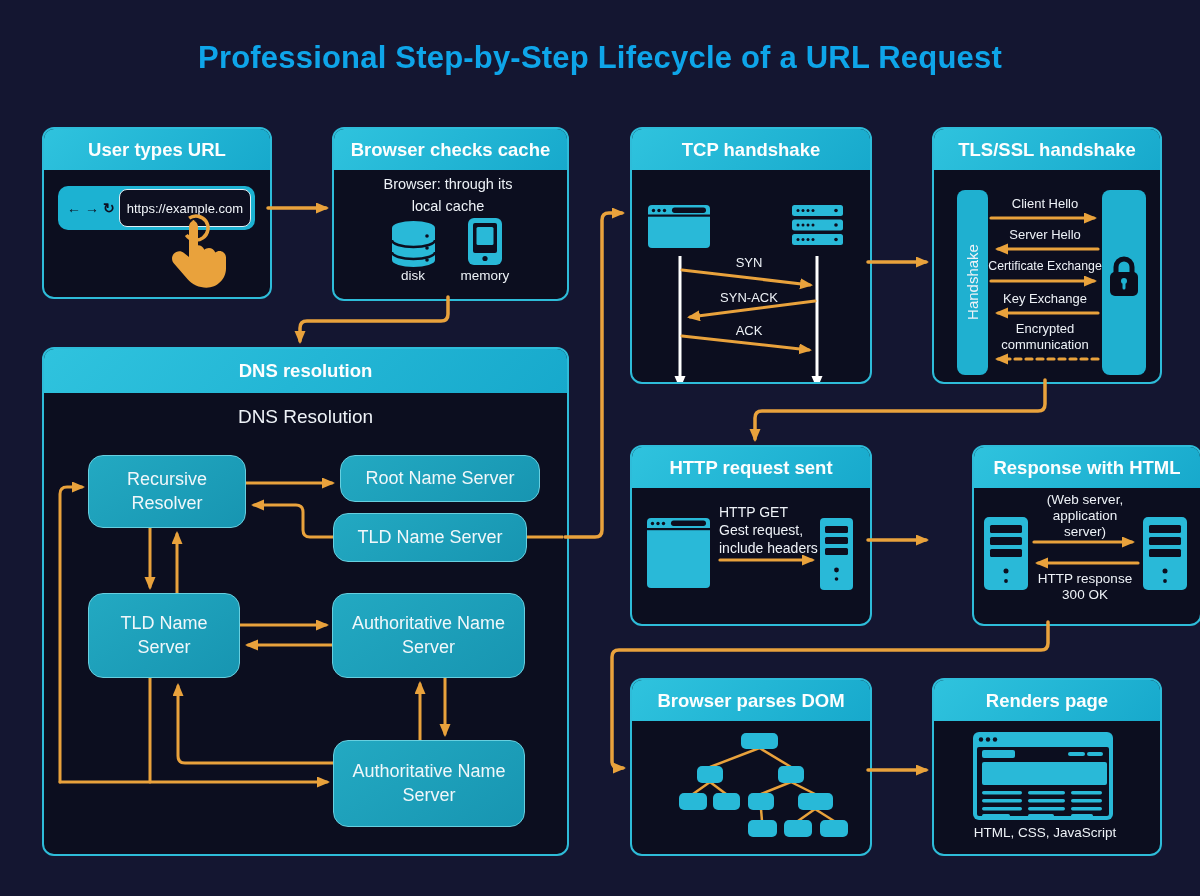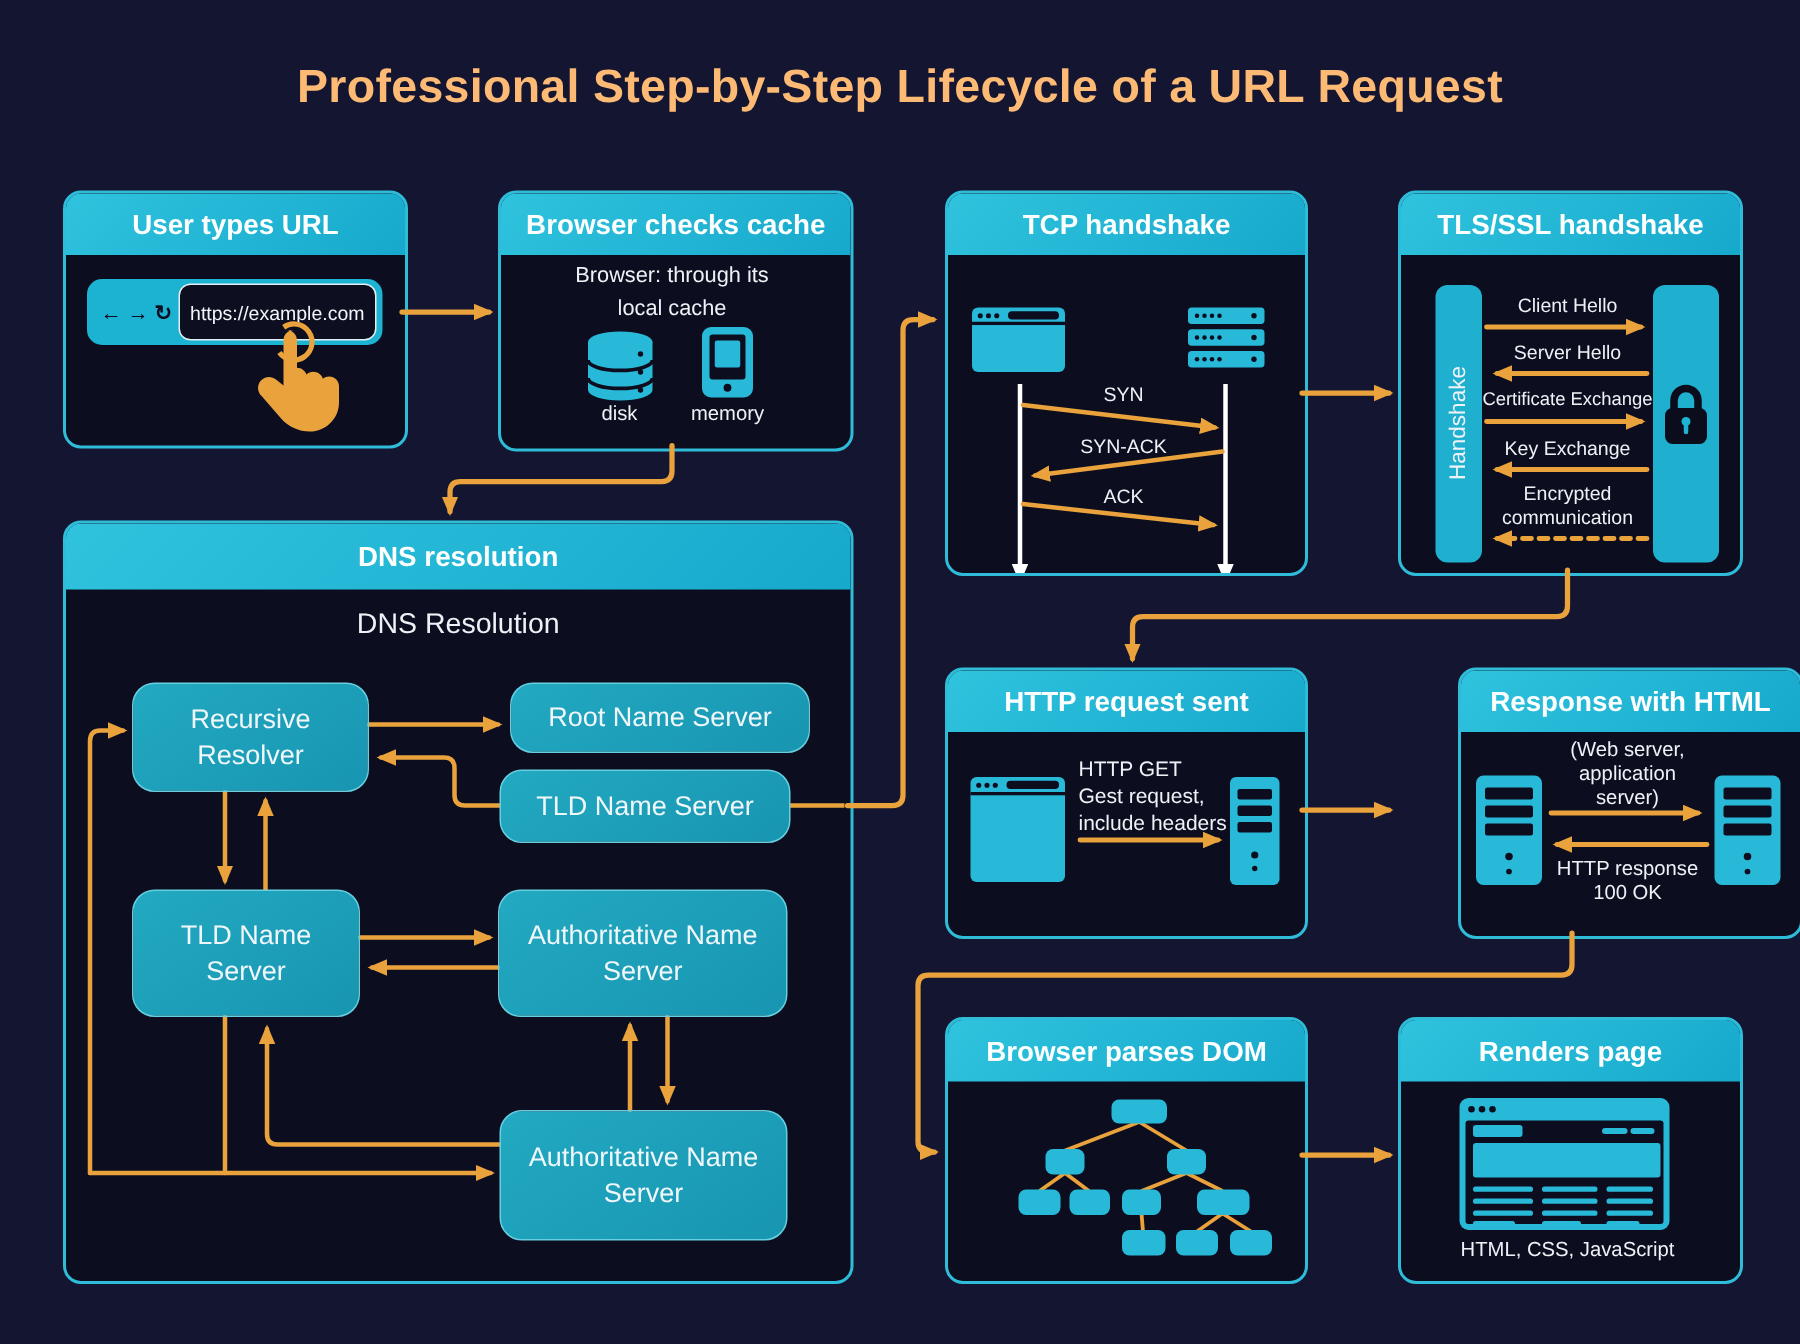--- a/index.html
+++ b/index.html
@@ -1,19 +1,19 @@
 <!DOCTYPE html>
 <html><head>
 <meta charset="utf-8">
 <style>
   html,body{margin:0;padding:0;background:#131529;}
   .stage{position:relative;width:1200px;height:896px;background:#141631;overflow:hidden;
          font-family:"Liberation Sans",sans-serif;color:#eef2f7;}
   .page-title{position:absolute;left:0;top:40px;width:100%;text-align:center;
-         font-size:31px;font-weight:700;color:#fdba74;letter-spacing:.2px;}
+         font-size:31px;font-weight:700;color:#0ea5e9;letter-spacing:.2px;}
   .panel{position:absolute;border:2px solid #2ebcd9;border-radius:12px;background:#0c0e1f;overflow:hidden;}
   .panel-header{height:41px;background:linear-gradient(135deg,#2fc3de,#17a9cc);display:flex;
          align-items:center;justify-content:center;color:#fdfefe;font-size:18.5px;font-weight:700;}
   .panel-body{position:relative;width:100%;}
   .lbl{position:absolute;white-space:nowrap;color:#eef2f7;}
   .ctr{transform:translateX(-50%);text-align:left;}
   .dns-box{position:absolute;background:linear-gradient(145deg,#23a9c2,#1795b1);
          border:1.5px solid #67cfdf;border-radius:15px;display:flex;align-items:center;justify-content:center;
          text-align:center;color:#f0f7fa;font-size:18px;line-height:1.32;padding:0 8px;box-sizing:border-box;}
   .addressbar{position:absolute;left:14px;top:16px;width:197px;height:44px;background:#1cb2d2;
@@ -261,21 +261,21 @@
           <circle cx="191" cy="83" r="2.5" fill="#0c0e1f"></circle>
             <circle cx="191" cy="93" r="1.9" fill="#0c0e1f"></circle>
         </g>
         <path class="p" stroke-width="3.2" marker-end="url(#aO)" d="M60,54 H158"></path>
         <path class="p" stroke-width="3.2" marker-end="url(#aO)" d="M164,75 H64"></path>
       </svg>
       <div class="lbl ctr" style="left:111px;top:4px;font-size:13.5px;">(Web server,</div>
       <div class="lbl ctr" style="left:111px;top:20px;font-size:13.5px;">application</div>
       <div class="lbl ctr" style="left:111px;top:36px;font-size:13.5px;">server)</div>
       <div class="lbl ctr" style="left:111px;top:83px;font-size:13.5px;">HTTP response</div>
-      <div class="lbl ctr" style="left:111px;top:99px;font-size:13.5px;">100 OK</div>
+      <div class="lbl ctr" style="left:111px;top:99px;font-size:13.5px;">300 OK</div>
     </div>
   </div>
 
   <div class="panel" style="left:932px;top:678px;width:226px;height:174px;">
     <div class="panel-header">
       <span>Renders page</span>
     </div>
     <div class="panel-body" style="height:131px;">
       <svg width="222" height="131">
         <rect x="39" y="11" width="140" height="88" rx="6" fill="#29b9d8"></rect>

